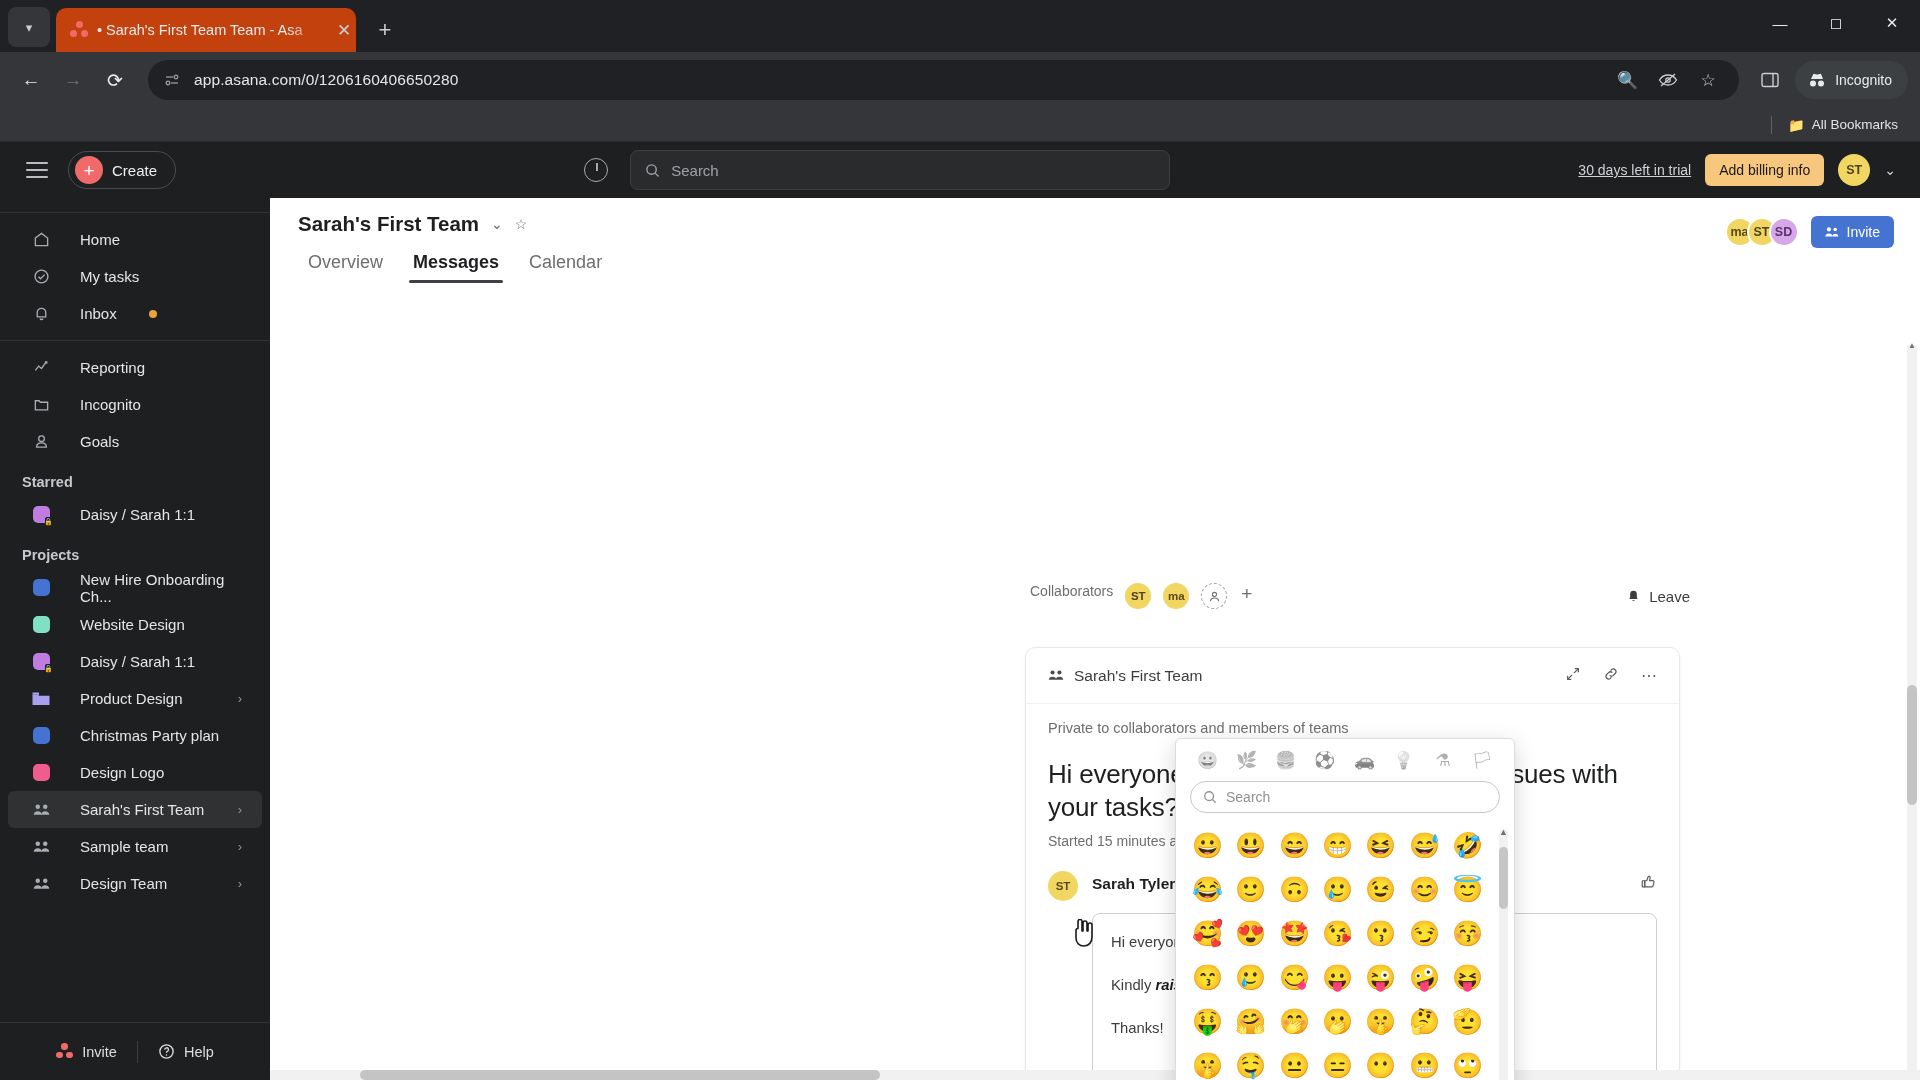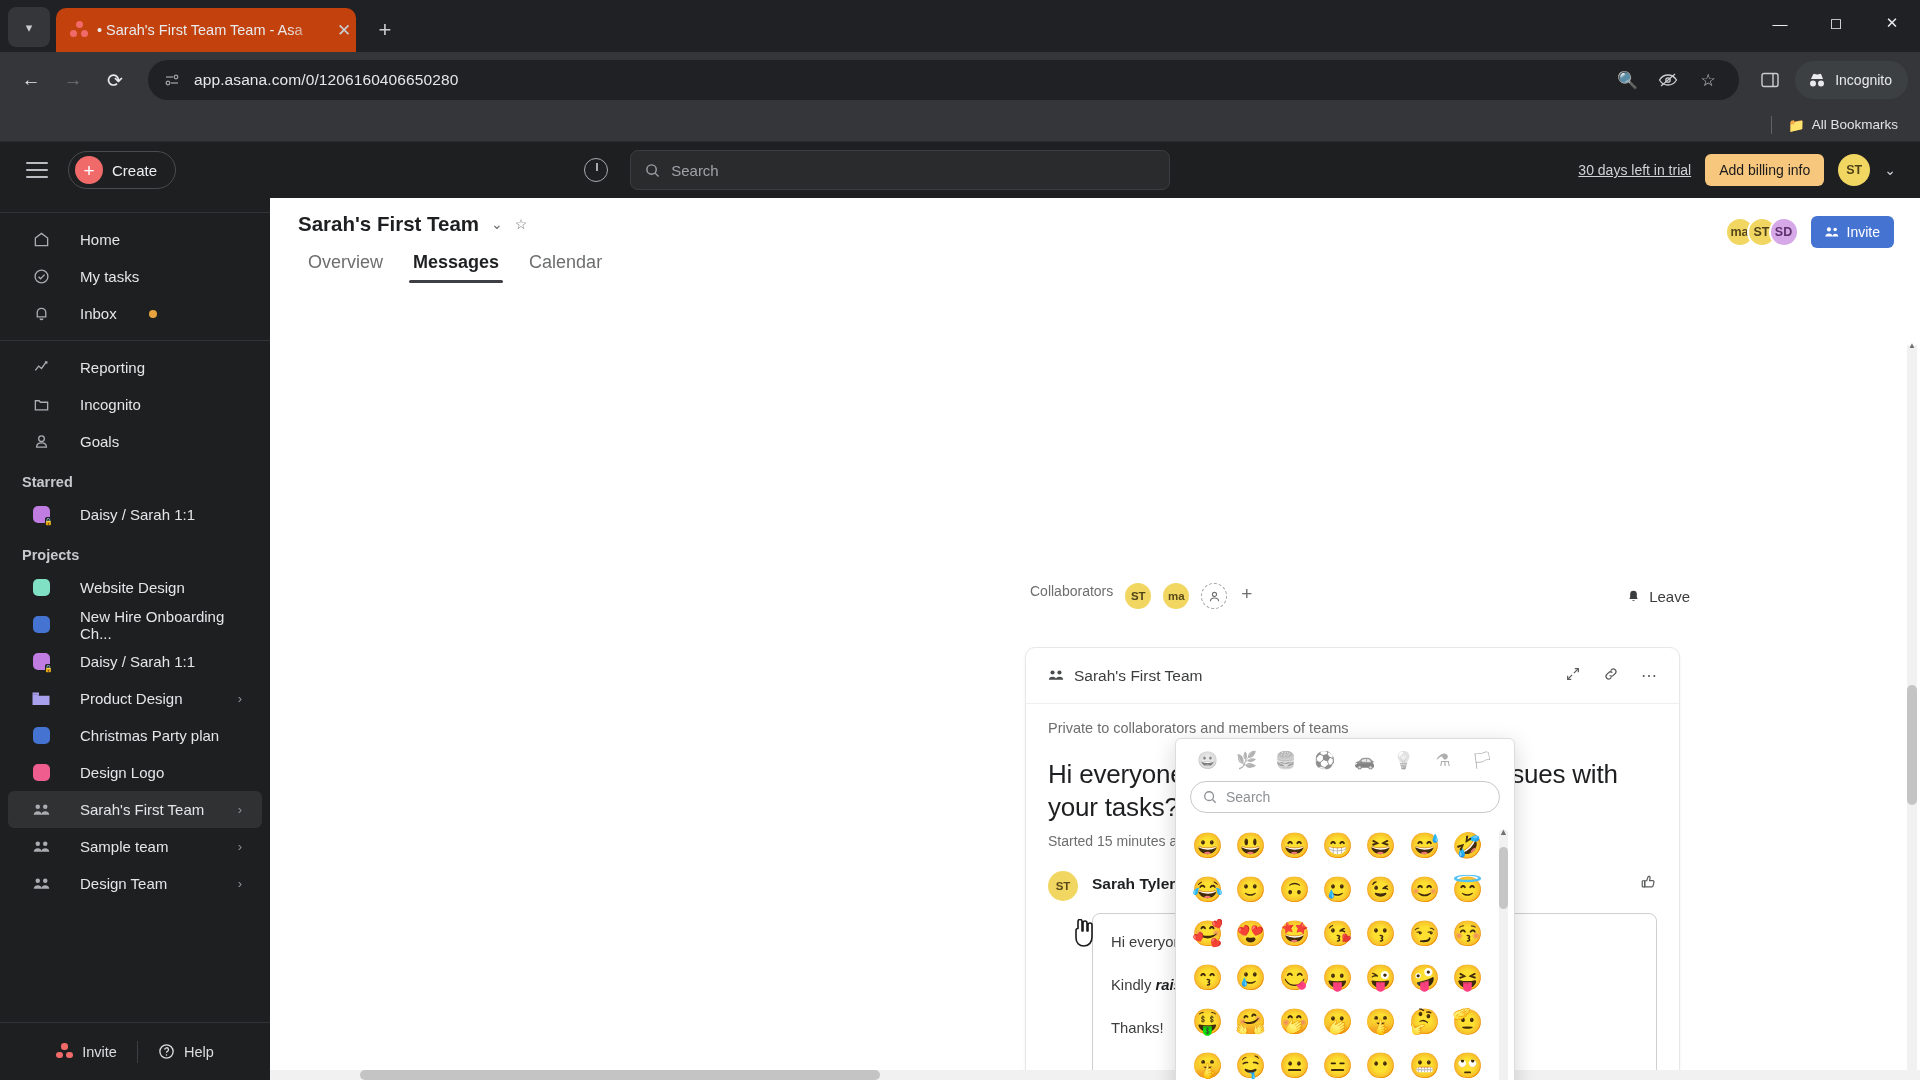--- a/index.html
+++ b/index.html
@@ -400,29 +400,29 @@
               <span class="lock-badge">🔒</span>
             </span>
           </span>
           <span>Daisy / Sarah 1:1</span>
         </div>
 
         <div class="sb-head">Projects</div>
 
         <div class="sb-item">
           <span class="sb-ico">
+              <span class="sw" style="background:#4573d2;"></span>
+            </span>
+          <span>New Hire Onboarding Ch...</span>
+        </div>
+        <div class="sb-item">
+          <span class="sb-ico">
               <span class="sw" style="background:#7fe0c4;"></span>
             </span>
           <span>Website Design</span>
-        </div>
-        <div class="sb-item">
-          <span class="sb-ico">
-              <span class="sw" style="background:#4573d2;"></span>
-            </span>
-          <span>New Hire Onboarding Ch...</span>
         </div>
         <div class="sb-item">
           <span class="sb-ico">
             <span class="sw" style="background:#c07ce0;">
                 <span class="lock-badge">🔒</span>
               </span>
           </span>
           <span>Daisy / Sarah 1:1</span>
         </div>
         <div class="sb-item">

